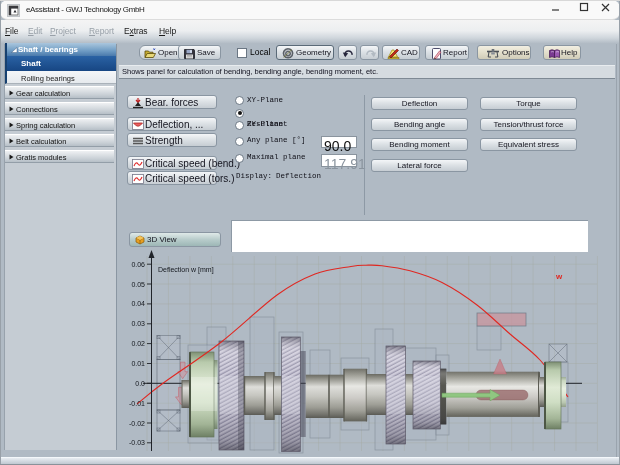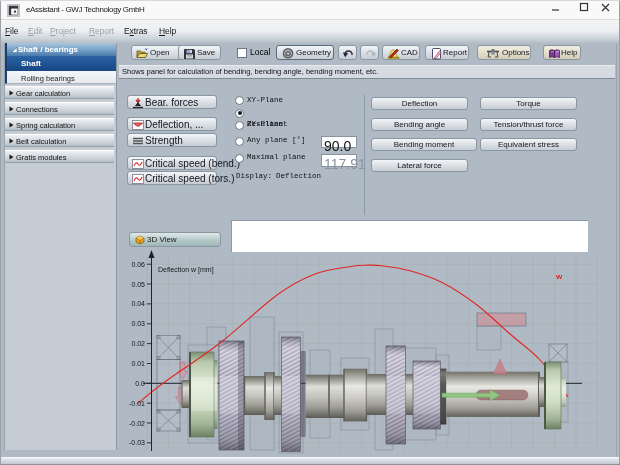--- a/index.html
+++ b/index.html
@@ -1,17 +1,17 @@
 <!DOCTYPE html>
 <html><head>
 <meta charset="utf-8">
 <style>
 html,body{margin:0;padding:0;}
 body{width:620px;height:465px;overflow:hidden;font-family:"Liberation Sans",sans-serif;position:relative;background:#b0bac4;}
-#titlebar{position:absolute;left:0;top:0;width:620px;height:19px;background:#f9f9f9;border-bottom:1px solid #dcdcdc;}
+#titlebar{position:absolute;left:0;top:0;width:620px;height:19px;background:#f9f9f9;border-bottom:1px solid #dcdcdc;border-radius:8px;}
 #titleicon{position:absolute;left:7px;top:3px;width:12px;height:12px;}
 #titletext{position:absolute;left:26px;top:4.5px;font-size:8px;letter-spacing:-0.35px;color:#1a1a1a;}
 .wc{position:absolute;top:0;height:19px;color:#333;}
 #menubar{position:absolute;left:0;top:20px;width:620px;height:24px;background:linear-gradient(#f4f4f4,#eceef0 45%,#cfd6dc 75%,#aeb8c2 100%);}
 .menu{position:absolute;top:5.5px;font-size:8.5px;letter-spacing:-0.1px;color:#1a1a1a;}
 .menu.gray{color:#98a0a8;}
 .menu u{text-decoration:underline;}
 #root{position:absolute;left:0;top:44px;width:620px;height:421px;background:#b0bac4;}
 #sidebar{position:absolute;left:4px;top:0px;width:111px;height:406px;background:#c5ccd3;border-right:1px solid #8a96a2;border-left:1px solid #98a2ac;}
 .sbitem{position:absolute;left:0;width:109px;font-size:7.5px;white-space:nowrap;}
@@ -107,21 +107,21 @@
       </div>
     <div class="sbitem sbhead" style="top:106px;height:11px">
         <span class="sbtxt">Gratis modules</span>
         <svg class="tri" style="left:4px;top:3px" width="6" height="7">
           <path d="M0.5,0.5 L4.5,3 L0.5,5.5 Z" fill="#1a1a1a"></path>
         </svg>
       </div>
   </div>
   <div id="main">
 
-    <div class="btn tbtn" style="left:12px;width:64px;">
+    <div class="btn tbtn" style="left:20px;width:64px;border-radius:6px;">
       <svg class="ic" style="top:2px" width="13" height="11">
           <path d="M1,9.5 L1,3 L4.5,3 L5.5,4.2 L9,4.2 L9,5.5" fill="#c8ae34" stroke="#5a4a08" stroke-width="0.8"></path>
           <path d="M1,9.5 L3.2,5.5 L11.5,5.5 L9.3,9.5 Z" fill="#e8d878" stroke="#5a4a08" stroke-width="0.8"></path>
           <path d="M9.5,0.5 L11,2 M11,0.5 L9.5,2" stroke="#3a55c0" stroke-width="1"></path>
         </svg>
       <span style="left:18px">Open</span>
     </div>
     <div class="btn tbtn" style="left:59px;width:43px;">
       <svg class="ic" style="top:2px" width="13" height="11">
           <path d="M1.5,1.5 L11,1.5 L11.5,2.5 L11.5,10.5 L1.5,10.5 Z" fill="#34343e" stroke="#0a0a12" stroke-width="0.7"></path>
@@ -244,21 +244,21 @@
     <div class="input" style="left:202px;top:110px;color:#8a949e;">117.91</div>
     <div class="rgrid" style="left:117px;top:128px;">Display:</div>
       <div class="rgrid" style="left:157px;top:128px;">Deflection</div>
 
     <div class="vline" style="left:245px;top:51px;height:120px;"></div>
 
     <div class="btn" style="left:252px;top:53px;width:97px;height:13px;line-height:12px;">Deflection</div>
     <div class="btn" style="left:361px;top:53px;width:97px;height:13px;line-height:12px;">Torque</div>
     <div class="btn" style="left:252px;top:73.5px;width:97px;height:13px;line-height:12px;">Bending angle</div>
     <div class="btn" style="left:361px;top:73.5px;width:97px;height:13px;line-height:12px;">Tension/thrust force</div>
-    <div class="btn" style="left:252px;top:94px;width:106px;height:13px;line-height:12px;">Bending moment</div>
+    <div class="btn" style="left:252px;top:94px;width:97px;height:13px;line-height:12px;">Bending moment</div>
     <div class="btn" style="left:361px;top:94px;width:97px;height:13px;line-height:12px;">Equivalent stress</div>
     <div class="btn" style="left:252px;top:114.5px;width:97px;height:13px;line-height:12px;">Lateral force</div>
 
     <div class="btn" style="left:10px;top:188px;width:92px;height:15px;line-height:14px;text-align:left;background:linear-gradient(#dfe9e8,#b8cccb 50%,#9db7b6);">
       <svg class="ic" width="12" height="12">
           <path d="M2,4 L6,2 L10,4 L10,8 L6,10 L2,8 Z" fill="#e8a020" stroke="#8a5a08" stroke-width="0.7"></path>
           <path d="M2,4 L6,6 L10,4 M6,6 L6,10" fill="none" stroke="#8a5a08" stroke-width="0.7"></path>
           <path d="M2,4 L6,2 L10,4 L6,6 Z" fill="#f4c45a"></path>
         </svg>
       <span style="position:absolute;left:17px;top:0">3D View</span>

